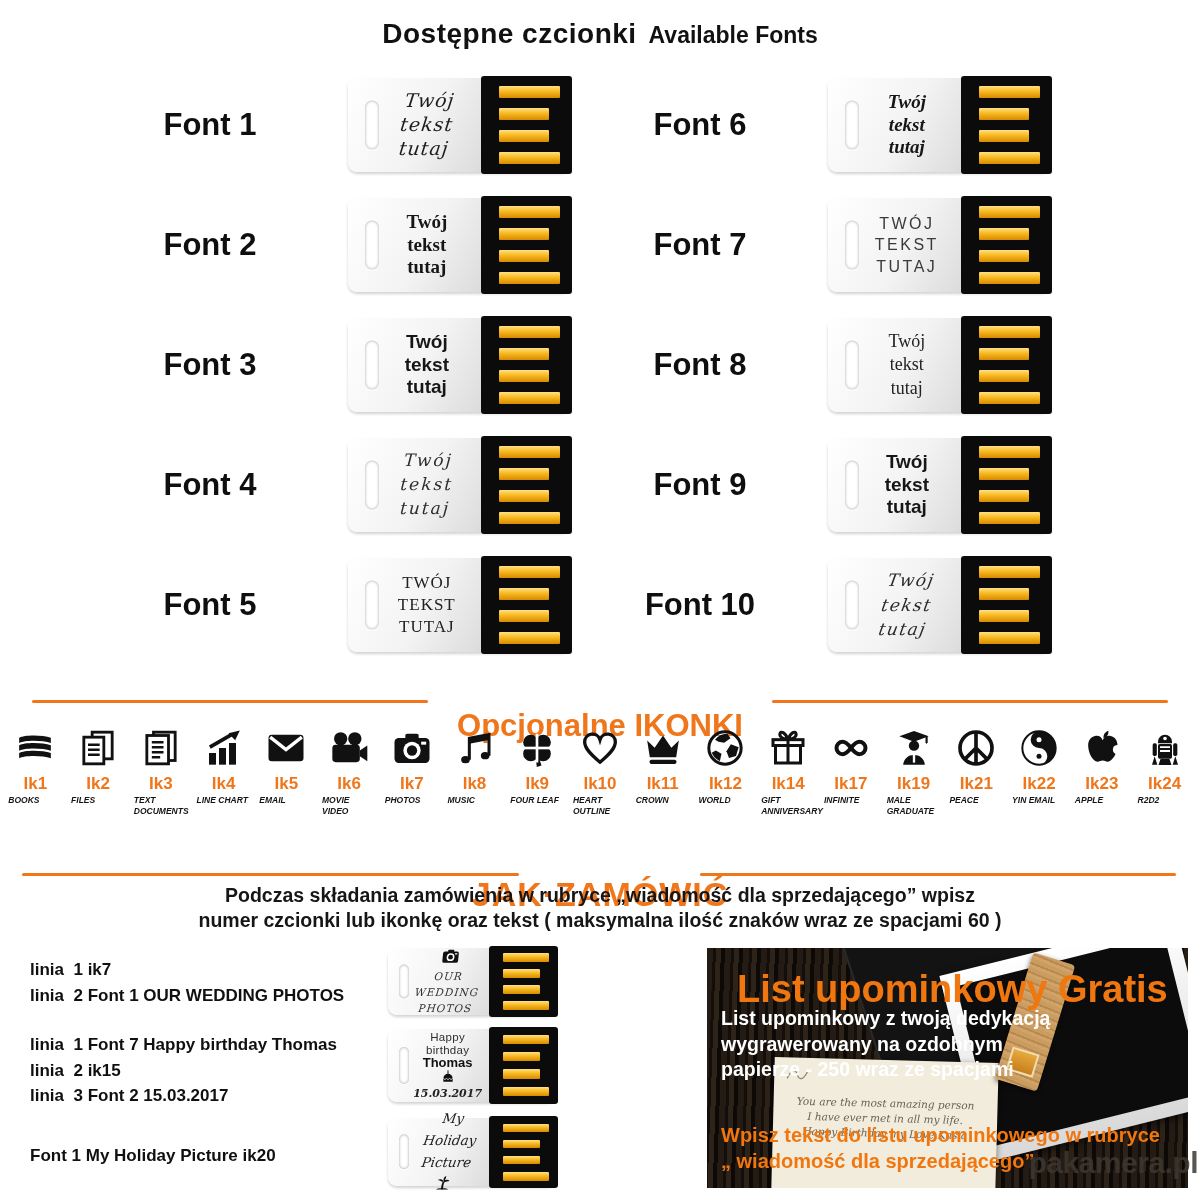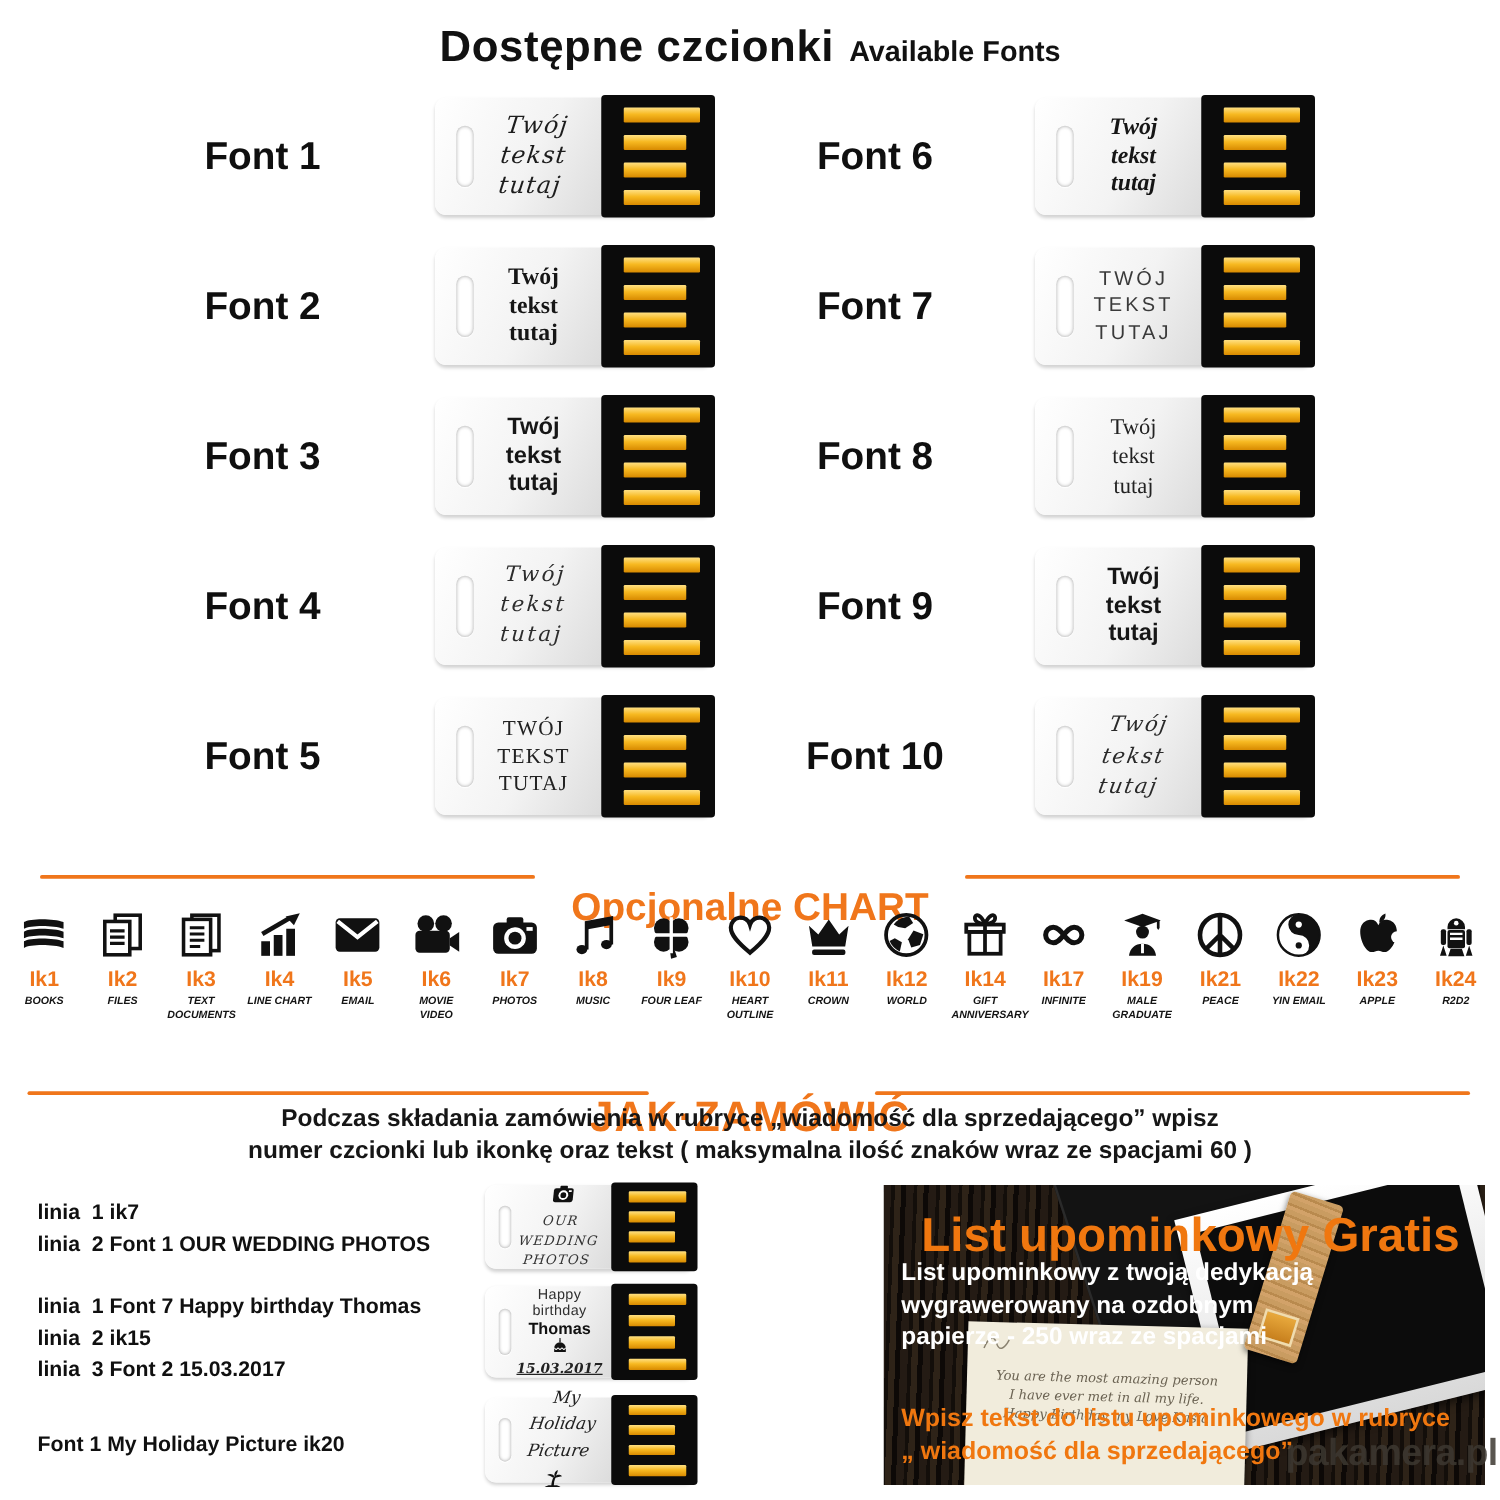--- a/index.html
+++ b/index.html
@@ -1,21 +1,21 @@
 <!DOCTYPE html>
 <html><head>
 <meta charset="utf-8">
 <style>
   html,body{margin:0;padding:0;background:#fff;}
   #page{position:relative;width:1200px;height:1200px;background:#fff;overflow:hidden;
         font-family:"Liberation Sans",sans-serif;color:#111;}
 
   
   #mainTitle{position:absolute;top:18px;left:0;right:0;text-align:center;white-space:nowrap;}
-  #mainTitle .big{font-size:35px;font-weight:700;letter-spacing:.5px;}
+  #mainTitle .big{font-size:28px;font-weight:700;letter-spacing:.5px;}
   #mainTitle .small{font-size:23px;font-weight:700;margin-left:12px;}
 
   
   .usb{position:absolute;background:linear-gradient(118deg,#ffffff 0%,#f3f3f3 38%,#c2c2c2 100%);
        border-radius:9px;box-shadow:0 2px 3px rgba(0,0,0,.18);}
   .usb .slot{position:absolute;left:17px;top:50%;transform:translateY(-50%);width:14px;height:52%;
        background:#fff;border-radius:8px;box-shadow:inset 0 0 3px rgba(0,0,0,.38),0 1px 1px rgba(255,255,255,.9);}
   .usb .plug{position:absolute;right:-2px;top:-2px;bottom:-2px;width:41%;background:#0b0b0b;border-radius:3px;
        display:flex;flex-direction:column;justify-content:space-evenly;align-items:flex-start;padding-left:8%;box-sizing:border-box;}
   .usb .plug i{display:block;height:12%;border-radius:1px;
@@ -47,21 +47,21 @@
   .sec-title{position:absolute;left:0;right:0;text-align:center;color:#f0761b;font-weight:700;}
   #iconsTitle{top:682px;font-size:31px;}
   #orderTitle{top:847px;font-size:34px;letter-spacing:1px;}
 
   
   #iconStrip{position:absolute;top:716px;left:4px;right:4px;height:122px;display:flex;}
   .icell{flex:1 1 0;display:flex;flex-direction:column;align-items:center;min-width:0;}
   .icell .ic{height:52px;display:flex;align-items:flex-end;justify-content:center;}
   .icell .ic svg{width:40px;height:40px;}
   .ic-id{margin-top:7px;font-size:17px;font-weight:700;color:#f0761b;line-height:1;}
-  .ic-sub{margin-top:3px;font-size:8.5px;font-weight:700;font-style:italic;color:#141414;text-align:center;
+  .ic-sub{margin-top:3px;font-size:8.5px;font-weight:700;font-style:italic;color:#141414;text-align:left;
           line-height:1.35;width:54px;}
 
   
   .instr{position:absolute;left:0;right:0;text-align:center;font-size:19.5px;font-weight:700;color:#161616;margin:0;}
   #instr1{top:884px;}
   #instr2{top:909px;}
 
   
   .ex-lines{position:absolute;left:30px;font-size:17px;font-weight:700;color:#101010;line-height:1.5;
             white-space:pre-wrap;margin:0;}
@@ -70,21 +70,21 @@
   #ex3{top:1143px;}
 
   .mini-icon svg{width:20px;height:20px;}
   .ex1t{font-family:"DejaVu Serif",serif;font-style:italic;transform:skewX(-6deg);font-size:10.5px;
         letter-spacing:1px;color:#333;line-height:1.5;}
   .ex1t .mini-icon svg{width:18px;height:18px;}
   .ex2t{line-height:1.1;}
   .ex2t .hb{font-size:11.5px;color:#2f2f2f;letter-spacing:.3px;font-family:"Liberation Sans",sans-serif;}
   .ex2t .nm{font-size:13px;font-weight:700;color:#111;}
   .ex2t .mini-icon svg{width:14px;height:14px;}
-  .ex2t .dt{font-family:"DejaVu Serif",serif;font-style:italic;font-weight:700;font-size:11px;color:#222;text-decoration:underline;}
+  .ex2t .dt{font-family:"DejaVu Serif",serif;font-style:italic;font-weight:700;font-size:11px;color:#222;}
   .ex3t{font-family:"DejaVu Serif",serif;font-style:italic;transform:skewX(-9deg);font-size:13.5px;
         color:#222;line-height:1.6;}
   .ex3t .row{display:flex;align-items:center;gap:4px;}
   .ex3t .mini-icon svg{width:16px;height:16px;transform:translateY(2px);}
 
   
   #promo{position:absolute;left:707px;top:948px;width:481px;height:240px;overflow:hidden;
          background:repeating-linear-gradient(92deg,#241b14 0 6px,#130e0a 6px 9px,#2e2318 9px 14px,#0d0907 14px 18px);}
   #promo .lid{position:absolute;left:150px;top:-55px;width:300px;height:150px;background:#131313;
          transform:rotate(-18deg);border-left:2px solid #2a2a2a;z-index:1;}
@@ -268,21 +268,21 @@
           <i></i>
           <i></i>
           <i></i>
           <i></i>
         </div>
       </div>
     </div>
 
   <div class="sep" style="left:32px;top:700px;width:396px;"></div>
   <div class="sep" style="left:772px;top:700px;width:396px;"></div>
-  <h2 class="sec-title" id="iconsTitle">Opcjonalne CHART</h2>
+  <h2 class="sec-title" id="iconsTitle">Opcjonalne IKONKI</h2>
   <div id="iconStrip">
       <div class="icell">
         <span class="ic">
           <svg viewBox="0 0 24 24" fill="#111">
             <path d="M2.5 5.8c3-1.8 14-1.8 19 0v3.2c-5-1.8-16-1.8-19 0z"></path>
             <path d="M2.5 10.4c3-1.8 14-1.8 19 0v3.2c-5-1.8-16-1.8-19 0z"></path>
             <path d="M2.5 15c3-1.8 14-1.8 19 0v3.2c-5-1.8-16-1.8-19 0z"></path>
           </svg>
         </span>
         <span class="ic-id">Ik1</span>

